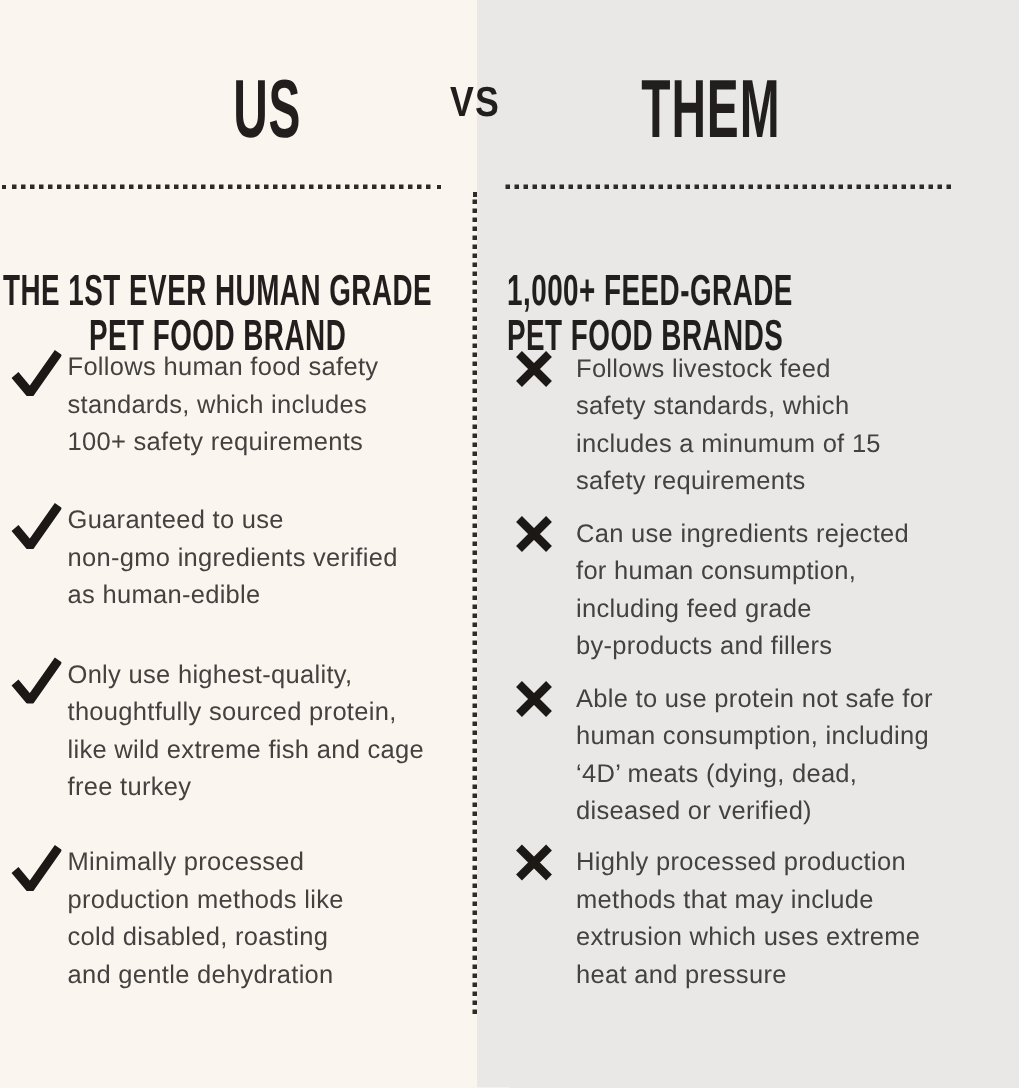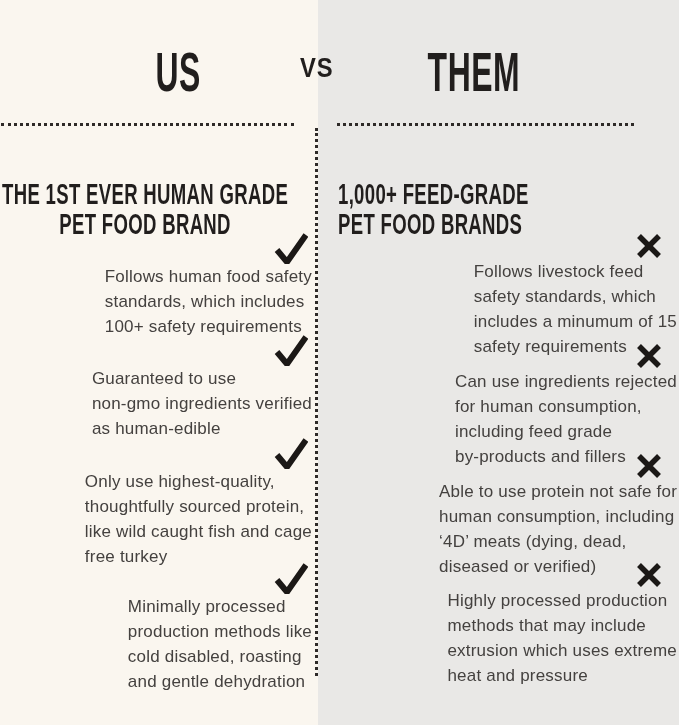--- a/index.html
+++ b/index.html
@@ -43,21 +43,21 @@
     font-size:29px;font-weight:700;line-height:30px;
     color:#211E1D;white-space:pre-line;
   }
   .col-title .cond{display:inline-block;transform:scaleX(0.64);transform-origin:0 0;white-space:pre-line;letter-spacing:0.5px;}
   .col-title-us{left:2px;text-align:center;}
   .col-title-them{left:338px;}
 
   
   .item{
     position:absolute;
-    display:flex;align-items:flex-end;flex-direction:column;
+    display:flex;align-items:flex-start;
   }
   .item-us{left:7px;width:305px;}
   .item-them{left:343px;width:334px;}
   .icon-cell{flex:0 0 auto;display:flex;align-items:center;justify-content:flex-start;}
   .item-us .icon-cell{width:38px;}
   .item-them .icon-cell{width:41px;}
   .item-text{
     flex:1 1 auto;
     font-size:17px;line-height:25px;letter-spacing:0.2px;
     color:#44413F;white-space:pre-line;
@@ -116,21 +116,21 @@
 as human-edible</div>
   </div>
   <div class="item item-us" style="top:437px">
     <span class="icon-cell">
       <svg width="34" height="32" viewBox="0 0 34 32">
           <path d="M3 18 L13 30 L32 3" fill="none" stroke="#1B1816" stroke-width="6" stroke-linejoin="miter"></path>
         </svg>
     </span>
     <div class="item-text">Only use highest-quality,
 thoughtfully sourced protein,
-like wild caught fish and cage
+like wild extreme fish and cage
 free turkey</div>
   </div>
   <div class="item item-us" style="top:562px">
     <span class="icon-cell">
       <svg width="34" height="32" viewBox="0 0 34 32">
           <path d="M3 18 L13 30 L32 3" fill="none" stroke="#1B1816" stroke-width="6" stroke-linejoin="miter"></path>
         </svg>
     </span>
     <div class="item-text">Minimally processed
 production methods like

